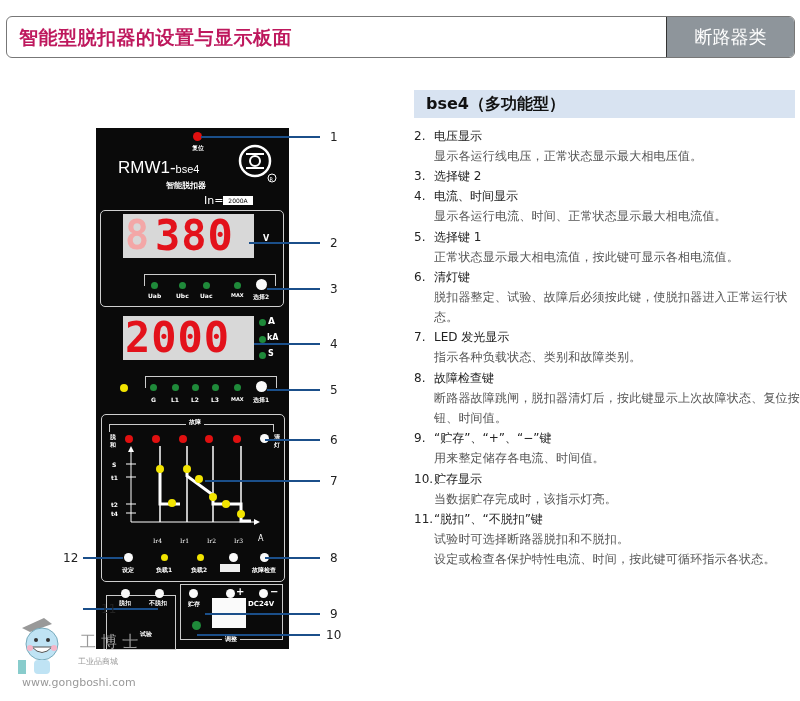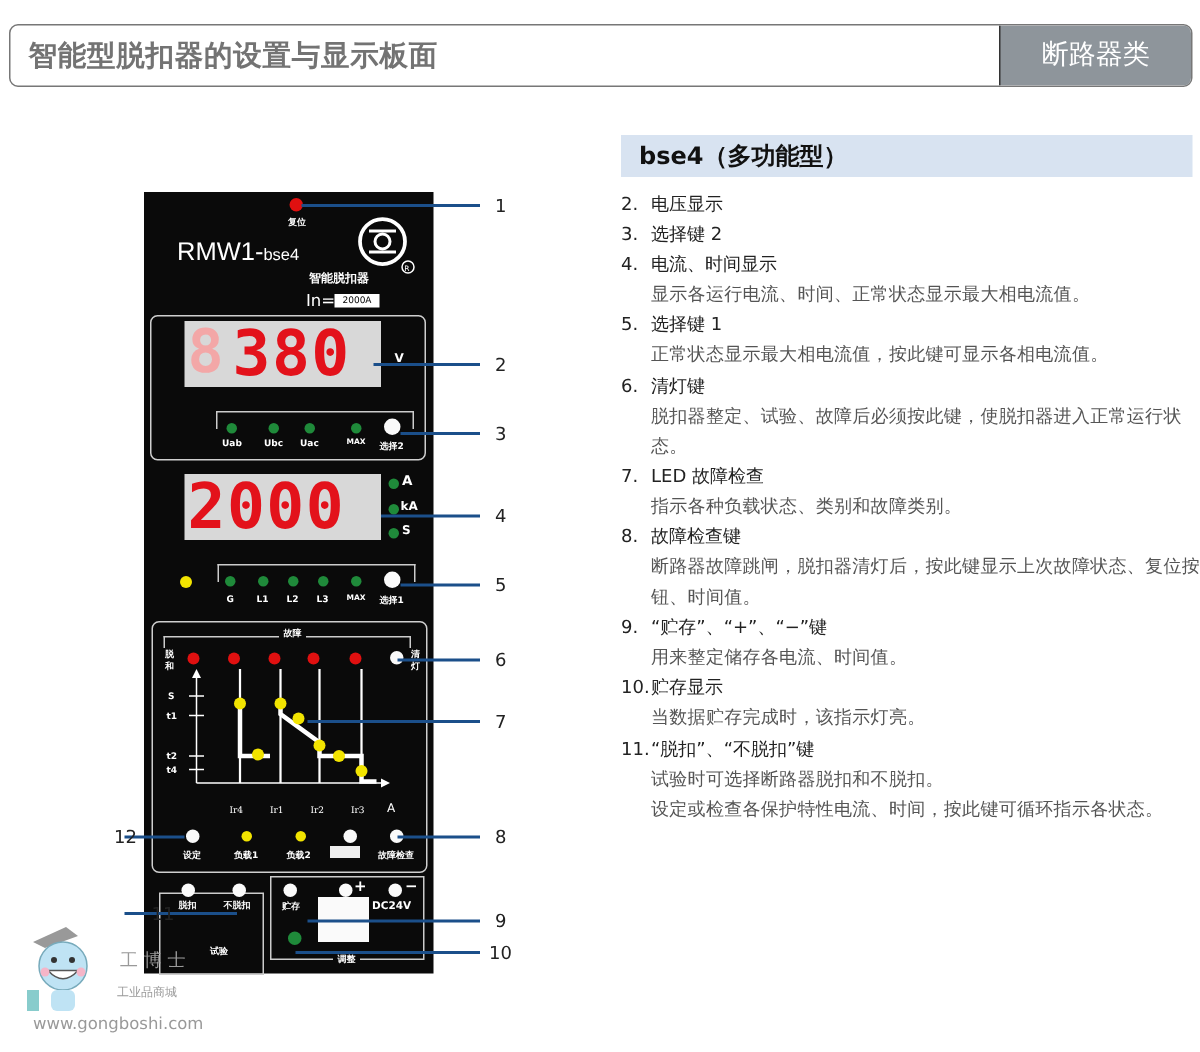--- a/index.html
+++ b/index.html
@@ -1,18 +1,18 @@
 <!DOCTYPE html>
 <html><head>
 <meta charset="utf-8">
 <style>
   * { box-sizing: border-box; margin: 0; padding: 0; }
   body { width: 800px; height: 701px; background: #fff; font-family: "DejaVu Sans", sans-serif; position: relative; overflow: hidden; }
   .header { position: absolute; left: 6px; top: 16px; width: 789px; height: 42px; border: 1px solid #777; border-radius: 6px; display: flex; overflow: hidden; }
-  .header-title { flex: 1; color: #737373; font-size: 19px; font-weight: bold; padding-left: 12px; line-height: 40px; letter-spacing: 0.5px; }
+  .header-title { flex: 1; color: #be185d; font-size: 19px; font-weight: bold; padding-left: 12px; line-height: 40px; letter-spacing: 0.5px; }
   .header-cat { width: 128px; background: #8e959b; color: #fff; font-size: 18px; text-align: center; line-height: 40px; border-left: 1px solid #333; }
 
   .panel { position: absolute; left: 96px; top: 128px; width: 193px; height: 521px; background: #0a0a0a; }
   .abs { position: absolute; }
   .led { position: absolute; border-radius: 50%; }
   .red { background: #e01010; }
   .green { background: #1f8a3a; }
   .yellow { background: #f2e400; }
   .white { background: #fafafa; }
   .tiny { position: absolute; color: #fff; font-size: 6px; font-weight: bold; white-space: nowrap; }
@@ -37,21 +37,21 @@
   <div class="header-cat">断路器类</div>
 </div>
 
 <div class="panel">
   <div class="led red" style="left:97px;top:4px;width:9px;height:9px;"></div>
   <div class="tiny" style="left:96px;top:16px;">复位</div>
 
   <div class="abs" style="left:22px;top:30px;color:#fff;font-size:17px;font-family:'Liberation Sans',sans-serif;">
     <span>RMW1-</span><span style="font-size:11px;">bse4</span>
   </div>
-  <div class="tiny" style="left:70px;top:52px;font-size:8px;margin-left:40px;">智能脱扣器</div>
+  <div class="tiny" style="left:70px;top:52px;font-size:8px;">智能脱扣器</div>
 
   <svg class="abs" style="left:140px;top:14px;" width="44" height="44" viewBox="0 0 44 44">
     <circle cx="19" cy="19" r="15" fill="none" stroke="#fff" stroke-width="2.5"></circle>
     <line x1="10" y1="12" x2="28" y2="12" stroke="#fff" stroke-width="2"></line>
     <line x1="10" y1="26" x2="28" y2="26" stroke="#fff" stroke-width="2"></line>
     <circle cx="19" cy="19" r="5" fill="none" stroke="#fff" stroke-width="2"></circle>
     <circle cx="36" cy="36" r="4" fill="none" stroke="#fff" stroke-width="1"></circle>
     <text x="33.5" y="38.5" font-size="5" fill="#fff" font-family="DejaVu Sans, sans-serif">R</text>
   </svg>
 
@@ -193,59 +193,60 @@
 <div class="callout-num" style="left:330px;top:474px;">7</div>
 <div class="callout-line" style="left:265px;top:557px;width:55px;"></div>
 <div class="callout-num" style="left:330px;top:551px;">8</div>
 <div class="callout-line" style="left:205px;top:613px;width:115px;"></div>
 <div class="callout-num" style="left:330px;top:607px;">9</div>
 <div class="callout-line" style="left:197px;top:634px;width:123px;"></div>
 <div class="callout-num" style="left:326px;top:628px;">10</div>
 <div class="callout-line" style="left:83px;top:608px;width:75px;"></div>
 <div class="callout-num" style="left:65px;top:602px;margin-left:36px;">11</div>
 <div class="callout-line" style="left:83px;top:557px;width:40px;"></div>
-<div class="callout-num" style="left:76px;top:551px;">12</div>
+<div class="callout-num" style="left:63px;top:551px;">12</div>
 
 <svg class="wm" style="left:14px;top:610px;" width="60" height="72" viewBox="0 0 60 72">
   <polygon points="8,18 30,8 38,14 16,22" fill="#999"></polygon>
   <circle cx="28" cy="34" r="16" fill="#bfe3f4" stroke="#7ab" stroke-width="1"></circle>
   <circle cx="22" cy="30" r="2" fill="#333"></circle>
     <circle cx="34" cy="30" r="2" fill="#333"></circle>
   <path d="M18 37 Q28 48 38 37 Z" fill="#fff" stroke="#555"></path>
   <circle cx="16" cy="38" r="3" fill="#f5b5c8"></circle>
     <circle cx="40" cy="38" r="3" fill="#f5b5c8"></circle>
   <rect x="20" y="50" width="16" height="14" rx="4" fill="#bfe3f4"></rect>
   <rect x="4" y="50" width="8" height="14" fill="#8cc"></rect>
 </svg>
-<div class="wm" style="left:80px;top:632px;font-size:12px;font-family:'DejaVu Serif',serif;">工 博 士</div>
+<div class="wm" style="left:80px;top:632px;font-size:16px;font-family:'DejaVu Serif',serif;">工 博 士</div>
 <div class="wm" style="left:78px;top:656px;font-size:8px;">工业品商城</div>
 <div class="wm" style="left:22px;top:676px;font-size:11px;">www.gongboshi.com</div>
 
 <div class="right-head">bse4（多功能型）</div>
 <div class="list">
   <div>
       <div class="item-title"><span class="num">2.</span><span>电压显示</span></div>
+      <div class="item-desc">显示各运行线电压，正常状态显示最大相电压值。</div>
     </div>
   <div>
       <div class="item-title"><span class="num">3.</span><span>选择键 2</span></div>
     </div>
   <div>
       <div class="item-title"><span class="num">4.</span><span>电流、时间显示</span></div>
       <div class="item-desc">显示各运行电流、时间、正常状态显示最大相电流值。</div>
     </div>
   <div>
       <div class="item-title"><span class="num">5.</span><span>选择键 1</span></div>
       <div class="item-desc">正常状态显示最大相电流值，按此键可显示各相电流值。</div>
     </div>
   <div>
       <div class="item-title"><span class="num">6.</span><span>清灯键</span></div>
       <div class="item-desc">脱扣器整定、试验、故障后必须按此键，使脱扣器进入正常运行状态。</div>
     </div>
   <div>
-      <div class="item-title"><span class="num">7.</span><span>LED 故障检查</span></div>
+      <div class="item-title"><span class="num">7.</span><span>LED 发光显示</span></div>
       <div class="item-desc">指示各种负载状态、类别和故障类别。</div>
     </div>
   <div>
       <div class="item-title"><span class="num">8.</span><span>故障检查键</span></div>
       <div class="item-desc">断路器故障跳闸，脱扣器清灯后，按此键显示上次故障状态、复位按钮、时间值。</div>
     </div>
   <div>
       <div class="item-title"><span class="num">9.</span><span>“贮存”、“+”、“−”键</span></div>
       <div class="item-desc">用来整定储存各电流、时间值。</div>
     </div>

